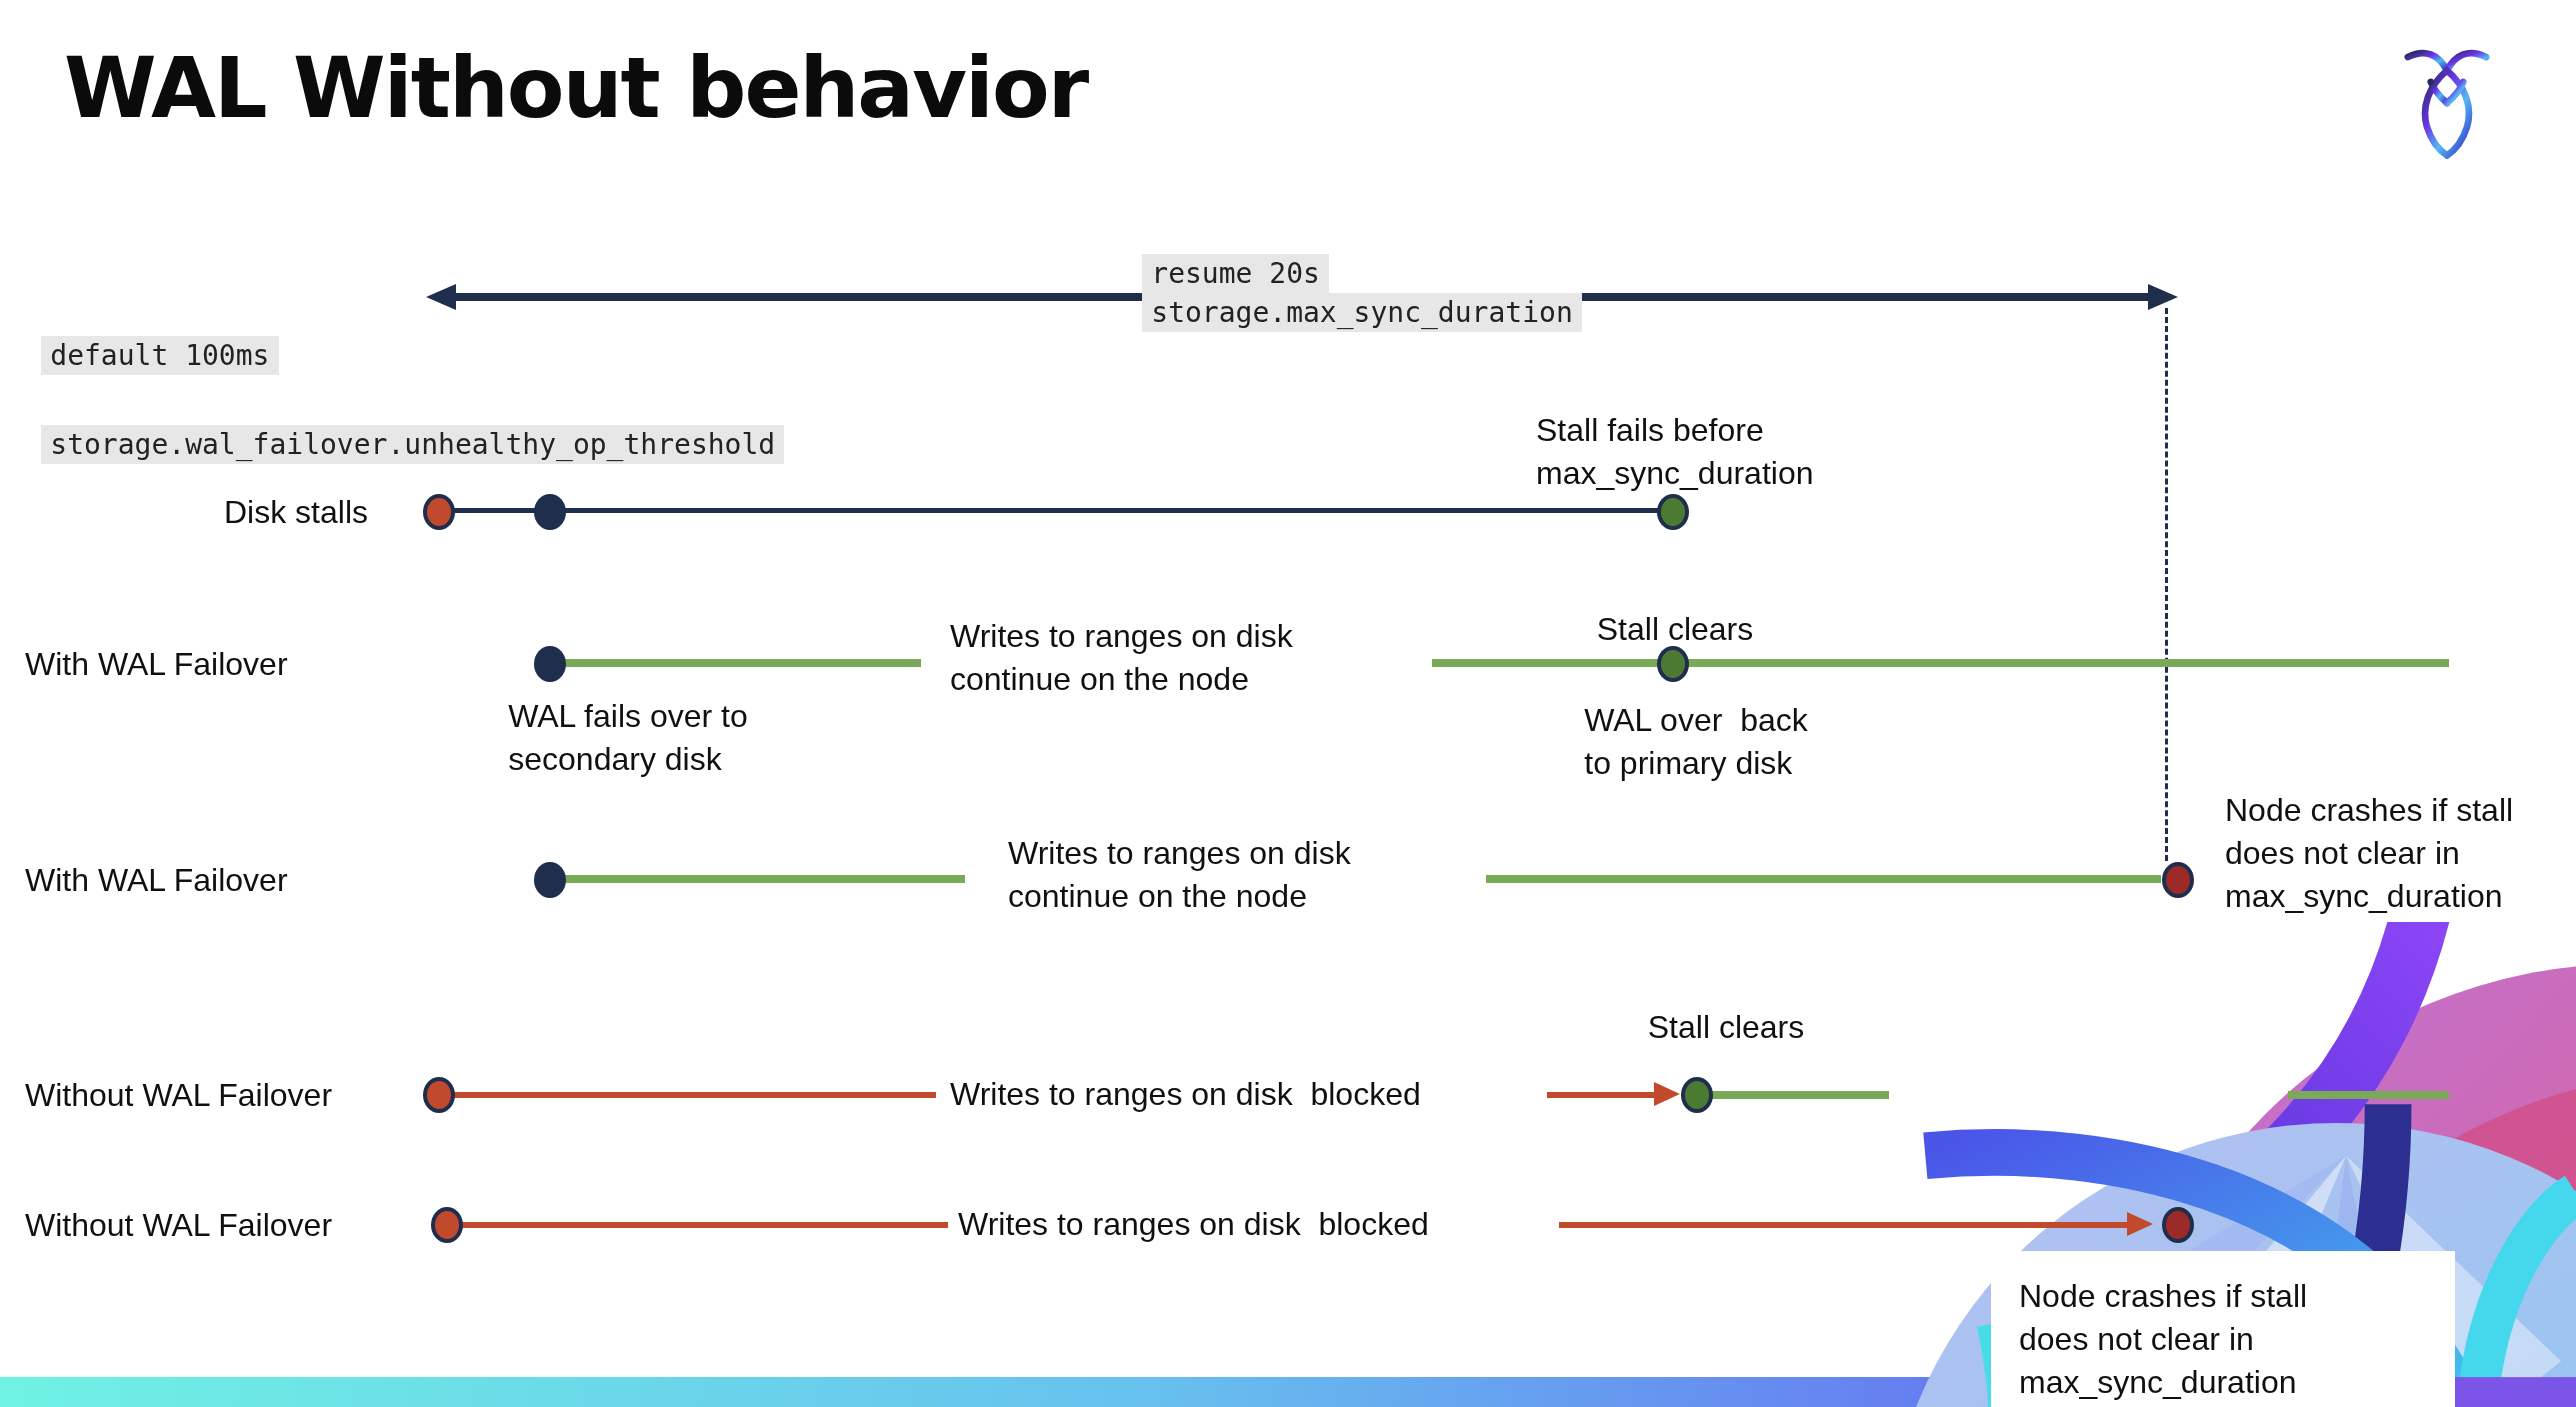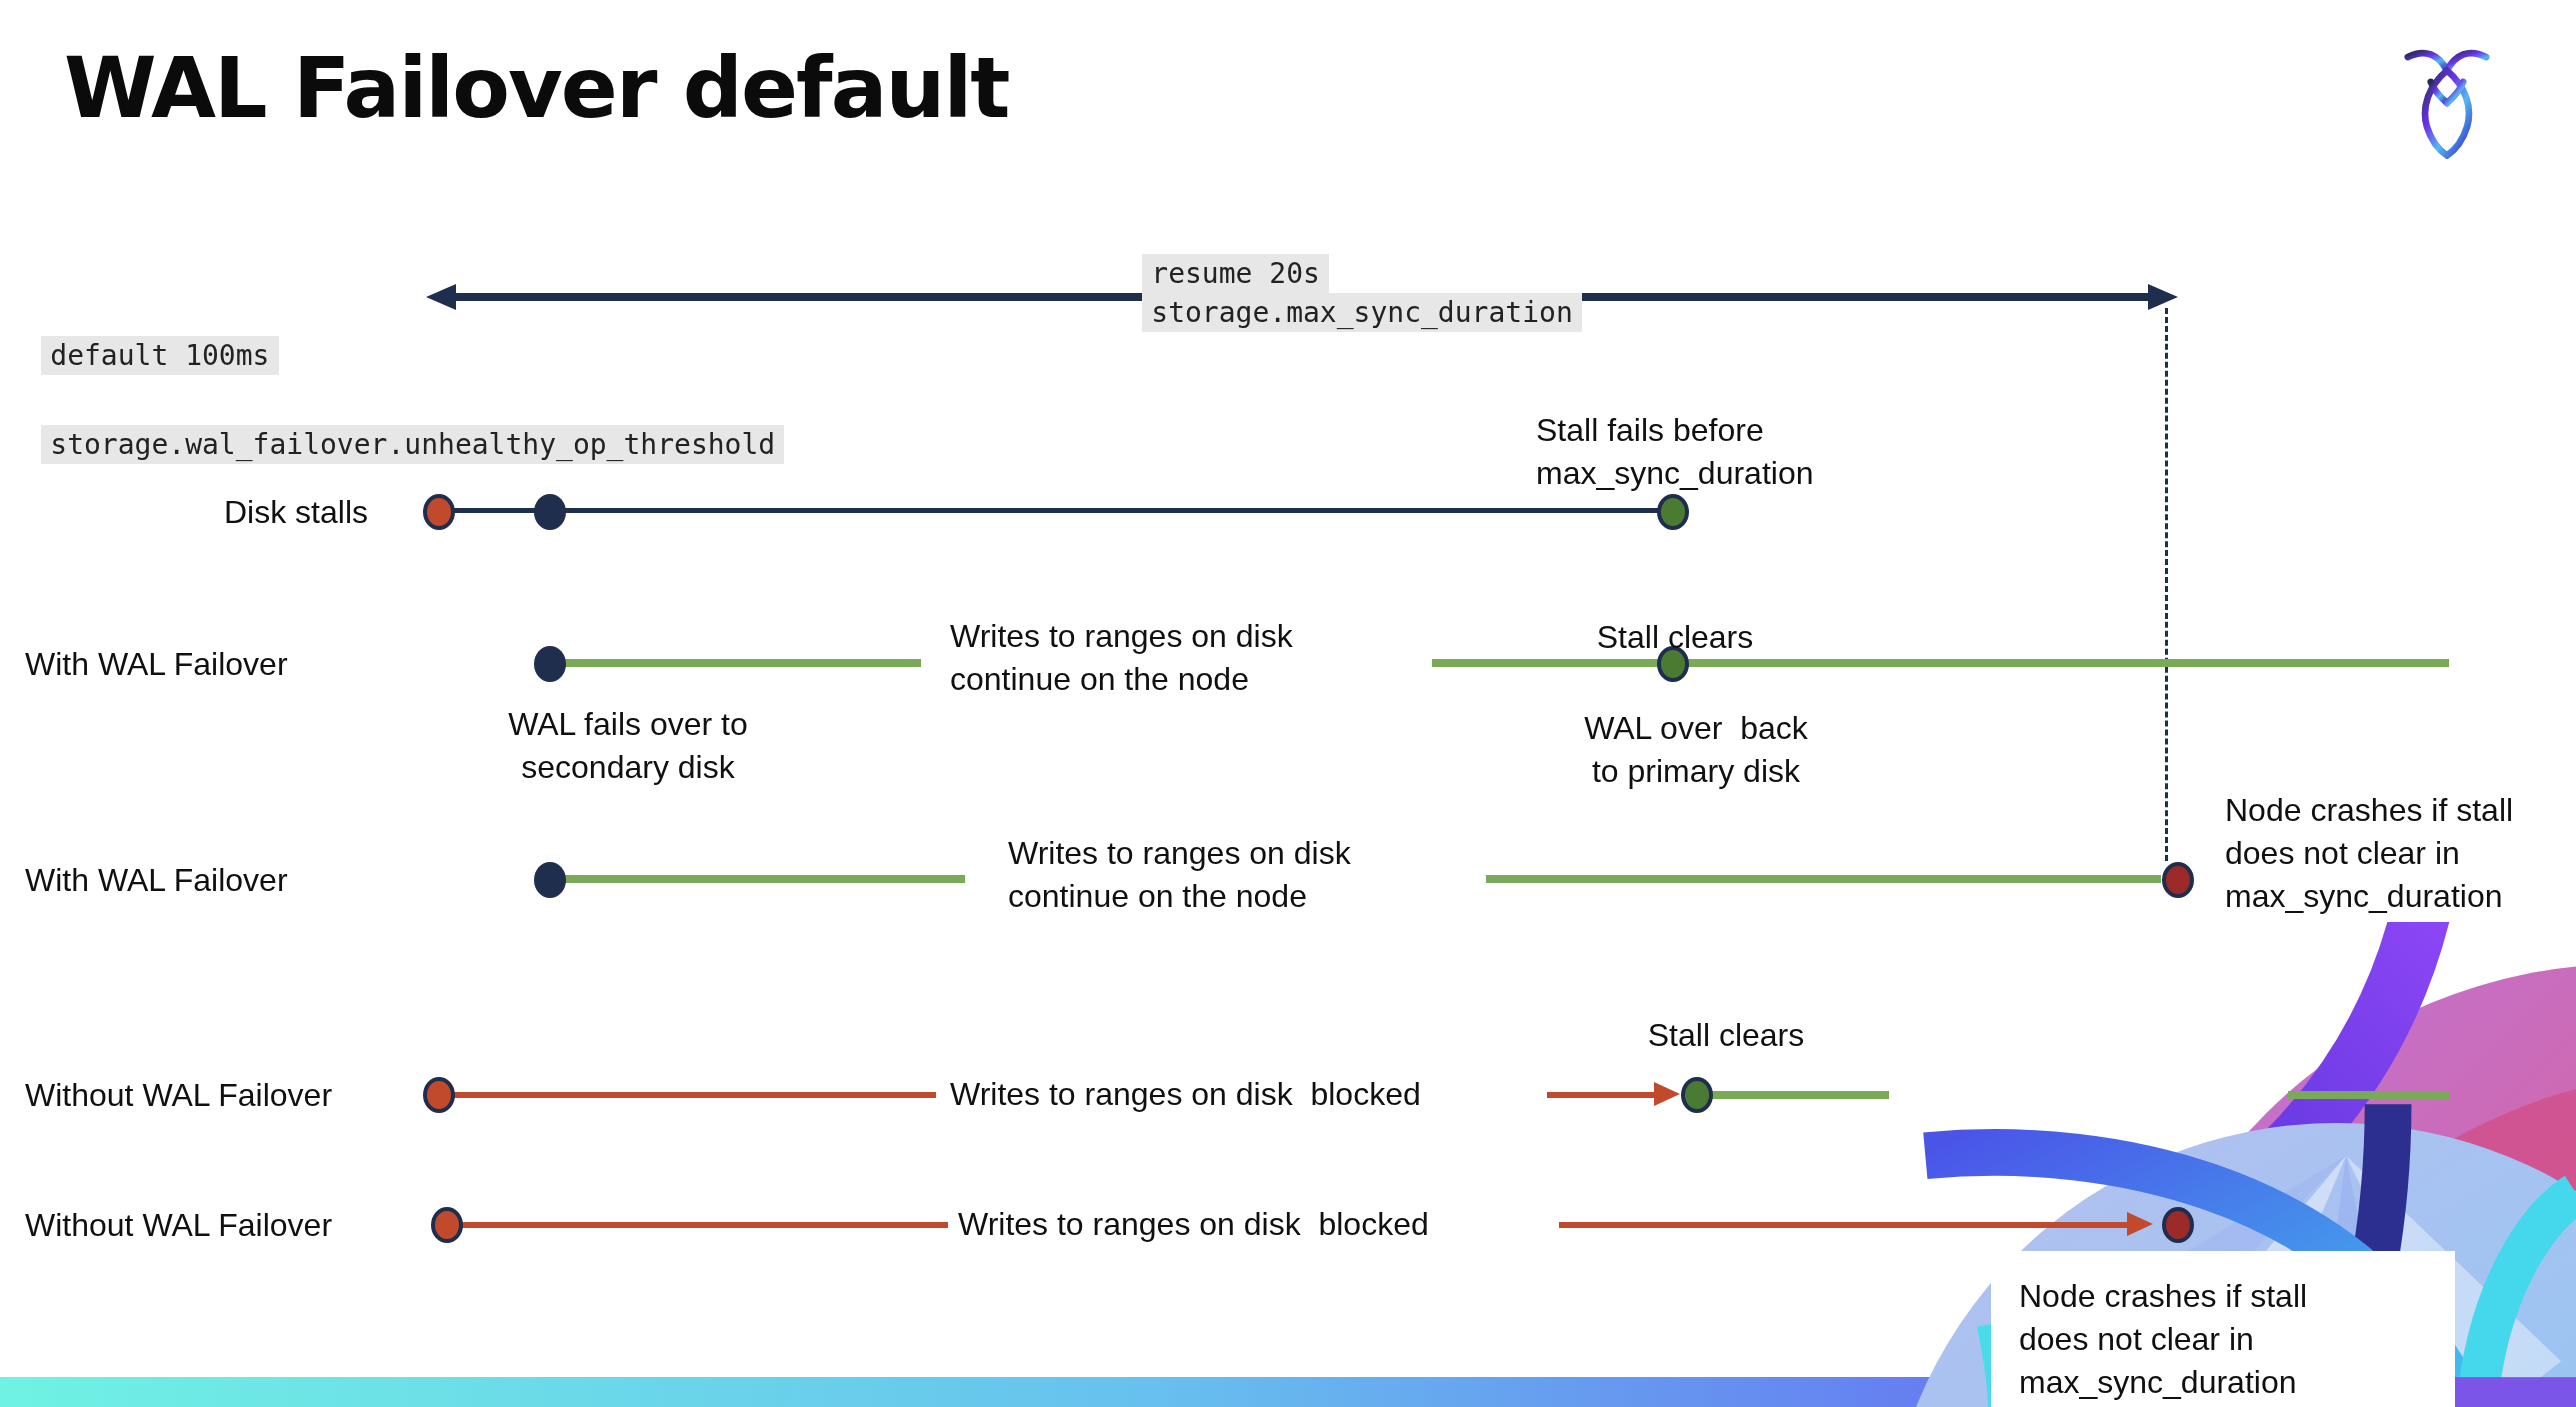--- a/index.html
+++ b/index.html
@@ -3,21 +3,21 @@
 <meta charset="utf-8">
 <style>
   html,body{margin:0;padding:0;background:#fff;}
   #slide{position:relative;width:2576px;height:1408px;background:#ffffff;overflow:hidden;
          font-family:"Liberation Sans",sans-serif;color:#111;}
 
   
   .title{position:absolute;left:64px;top:39px;font-family:"DejaVu Sans",sans-serif;
          font-weight:bold;font-size:84px;letter-spacing:-1.9px;color:#0b0b0b;z-index:5;}
   .ann{position:absolute;font-size:32px;line-height:43px;color:#101010;z-index:6;white-space:pre-wrap;}
-  .ann.center{transform:translateX(-50%);text-align:center;margin-top:8px;}
+  .ann.center{transform:translateX(-50%);}
   .rowlabel{position:absolute;font-size:32px;color:#101010;z-index:6;white-space:nowrap;}
   .mono{position:absolute;font-family:"DejaVu Sans Mono","Liberation Mono",monospace;
         font-size:28px;color:#222;background:var(--codebg);padding:2.8px 9.3px;white-space:pre;z-index:6;}
 
   
   .hline{position:absolute;z-index:4;}
   .hline.navy{height:4.7px;background:var(--navy);}
   .hline.green{height:8.4px;background:var(--greenline);}
   .hline.red{height:5.6px;background:var(--red);}
   .arrowbar{position:absolute;height:7.5px;background:var(--navy);z-index:4;}
@@ -77,21 +77,21 @@
     <path d="M460,250 L420,560 L520,560 Z" fill="rgba(140,160,240,0.35)"></path>
     <path d="M460,250 L600,540 L690,470 Z" fill="rgba(255,255,255,0.40)"></path>
     <path d="M460,250 L80,480 L160,560 Z" fill="rgba(150,170,245,0.30)"></path>
     <path d="M 505,195 C 505,310 485,420 450,520" stroke="#2c2f8f" stroke-width="50" fill="none"></path>
     <path d="M 10,250 C 230,230 430,300 530,430 C 560,470 575,495 585,520" stroke="url(#cyblG)" stroke-width="50" fill="none"></path>
     <path d="M 600,520 C 610,400 660,320 706,290" stroke="#45d8ec" stroke-width="44" fill="none"></path>
     <path d="M 80,430 C 88,470 92,495 92,520" stroke="#4adbe9" stroke-width="30" fill="none"></path>
     <rect x="400" y="487" width="306" height="33" fill="#7a55e8"></rect>
   </svg>
 
-  <div class="title">WAL Failover default</div>
+  <div class="title">WAL Without behavior</div>
   <svg class="logo" viewBox="0 0 90 118">
     <defs>
       <linearGradient id="logoG" x1="0" y1="0" x2="0.9" y2="1">
         <stop offset="0%" stop-color="#232a56"></stop>
         <stop offset="38%" stop-color="#6a35e8"></stop>
         <stop offset="65%" stop-color="#55b8f2"></stop>
         <stop offset="100%" stop-color="#3336c8"></stop>
       </linearGradient>
     </defs>
     <g stroke="url(#logoG)" stroke-width="7" fill="none" stroke-linecap="round">

